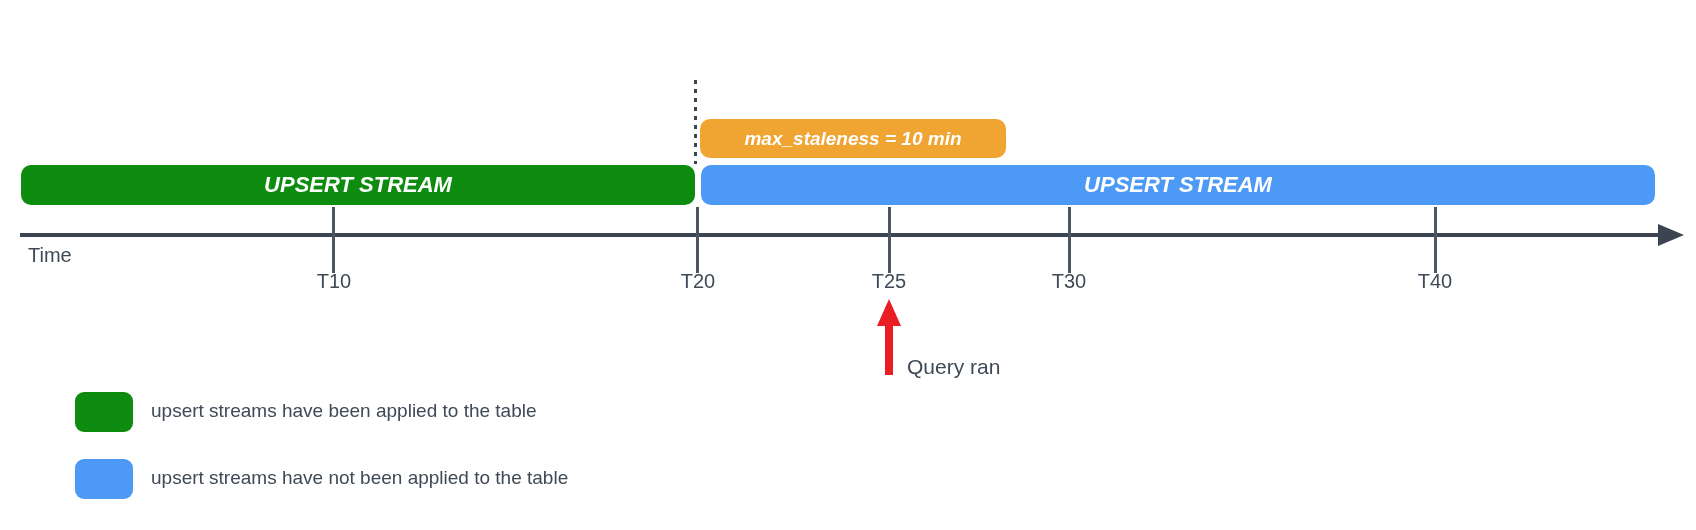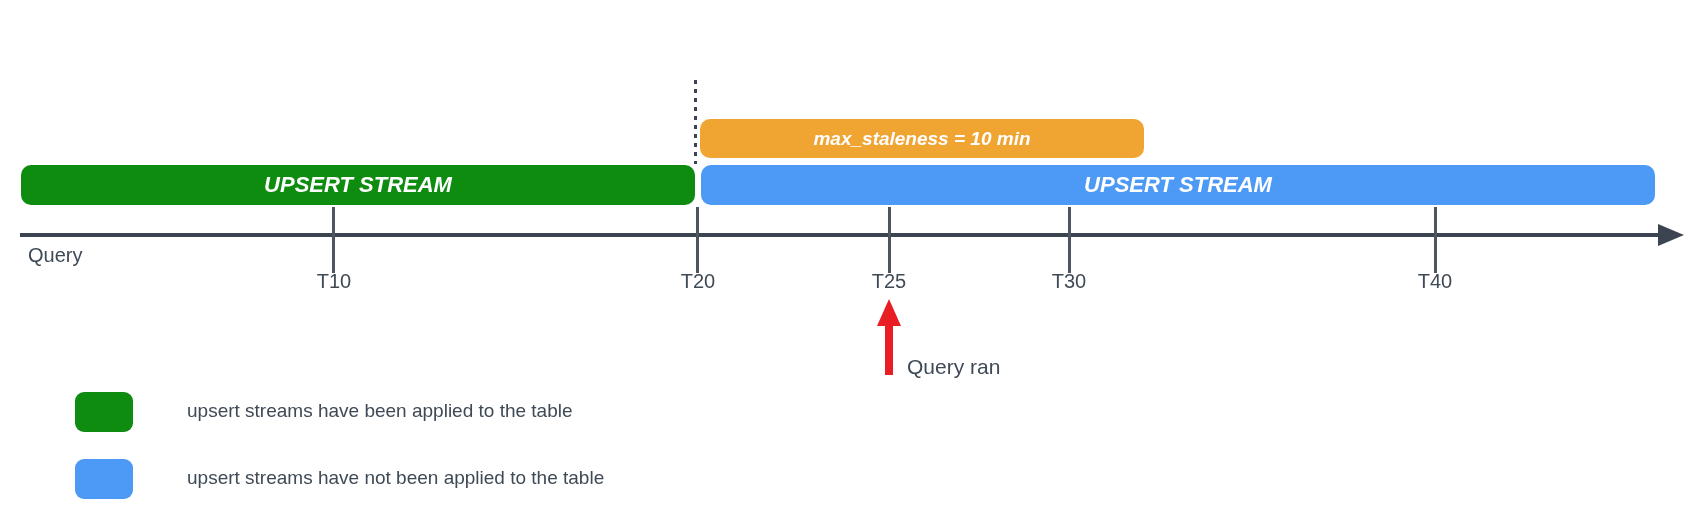--- a/index.html
+++ b/index.html
@@ -13,21 +13,21 @@
   }
   .watermark-line {
     position: absolute; left: 694px; top: 80px; width: 3px; height: 84px;
     background: repeating-linear-gradient(to bottom, var(--axis) 0 4px, transparent 4px 9px);
   }
   .bar {
     position: absolute; border-radius: 10px; color: #ffffff; font-weight: bold;
     font-style: italic; display: flex; align-items: center; justify-content: center;
     white-space: nowrap;
   }
-  .bar-staleness { left: 700px; top: 119px; width: 444px; height: 39px; background: var(--orange); font-size: 19px; }
+  .bar-staleness { left: 700px; top: 119px; width: 306px; height: 39px; background: var(--orange); font-size: 19px; }
   .bar-applied   { left: 21px;  top: 165px; width: 674px; height: 40px; background: var(--green); font-size: 22px; }
   .bar-pending   { left: 701px; top: 165px; width: 954px; height: 40px; background: var(--blue);  font-size: 22px; }
   .axis-line { position: absolute; left: 20px; top: 233px; width: 1642px; height: 4px; background: var(--axis); }
   .axis-arrowhead {
     position: absolute; left: 1658px; top: 224px; width: 0; height: 0;
     border-left: 26px solid var(--axis); border-top: 11px solid transparent; border-bottom: 11px solid transparent;
   }
   .tick { position: absolute; top: 207px; width: 3px; height: 66px; background: #4c5560; }
   .tick-label {
     position: absolute; top: 270px; transform: translateX(-50%);
@@ -36,21 +36,21 @@
   .time-label { position: absolute; left: 28px; top: 244px; font-size: 20px; color: var(--text); }
   .query-arrow-head {
     position: absolute; left: 877px; top: 299px; width: 0; height: 0;
     border-bottom: 27px solid var(--red); border-left: 12px solid transparent; border-right: 12px solid transparent;
   }
   .query-arrow-shaft { position: absolute; left: 885px; top: 324px; width: 8px; height: 51px; background: var(--red); }
   .query-label { position: absolute; left: 907px; top: 331px; font-size: 21px; color: var(--text); white-space: nowrap; margin-top: 24px; }
   .legend-swatch { position: absolute; left: 75px; width: 58px; height: 40px; border-radius: 9px; }
   .legend-swatch-applied { top: 392px; }
   .legend-swatch-pending { top: 459px; }
-  .legend-label { position: absolute; left: 151px; font-size: 19px; color: var(--text); white-space: nowrap; margin-left: 36px; }
+  .legend-label { position: absolute; left: 151px; font-size: 19px; color: var(--text); white-space: nowrap; }
   .legend-label-applied { top: 400px; }
   .legend-label-pending { top: 467px; }
 </style>
 </head>
 <body>
 
 <div class="stage">
 
 
   <div class="watermark-line"></div>
@@ -75,21 +75,21 @@
   <div class="tick" style="left:888px;"></div>
   <div class="tick" style="left:1068px;"></div>
   <div class="tick" style="left:1434px;"></div>
 
   <div class="tick-label" style="left:334px;">T10</div>
   <div class="tick-label" style="left:698px;text-align:right;">T20</div>
   <div class="tick-label" style="left:889px;text-align:center;">T25</div>
   <div class="tick-label" style="left:1069px;">T30</div>
   <div class="tick-label" style="left:1435px;">T40</div>
 
-  <div class="time-label">Query</div>
+  <div class="time-label">Time</div>
 
   <div class="query-arrow-head"></div>
   <div class="query-arrow-shaft"></div>
   <div class="query-label">Query ran</div>
 
   <div class="legend-swatch legend-swatch-applied" style="background-color: rgb(14, 140, 16);"></div>
   <div class="legend-label legend-label-applied">upsert streams have been applied to the table</div>
 
   <div class="legend-swatch legend-swatch-pending" style="background-color: rgb(77, 153, 246);"></div>
   <div class="legend-label legend-label-pending">upsert streams have not been applied to the table</div>

